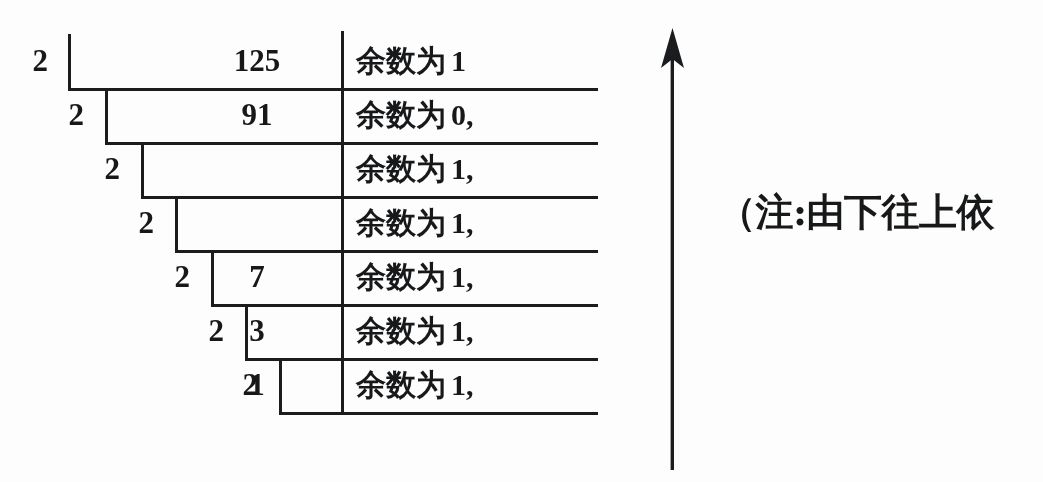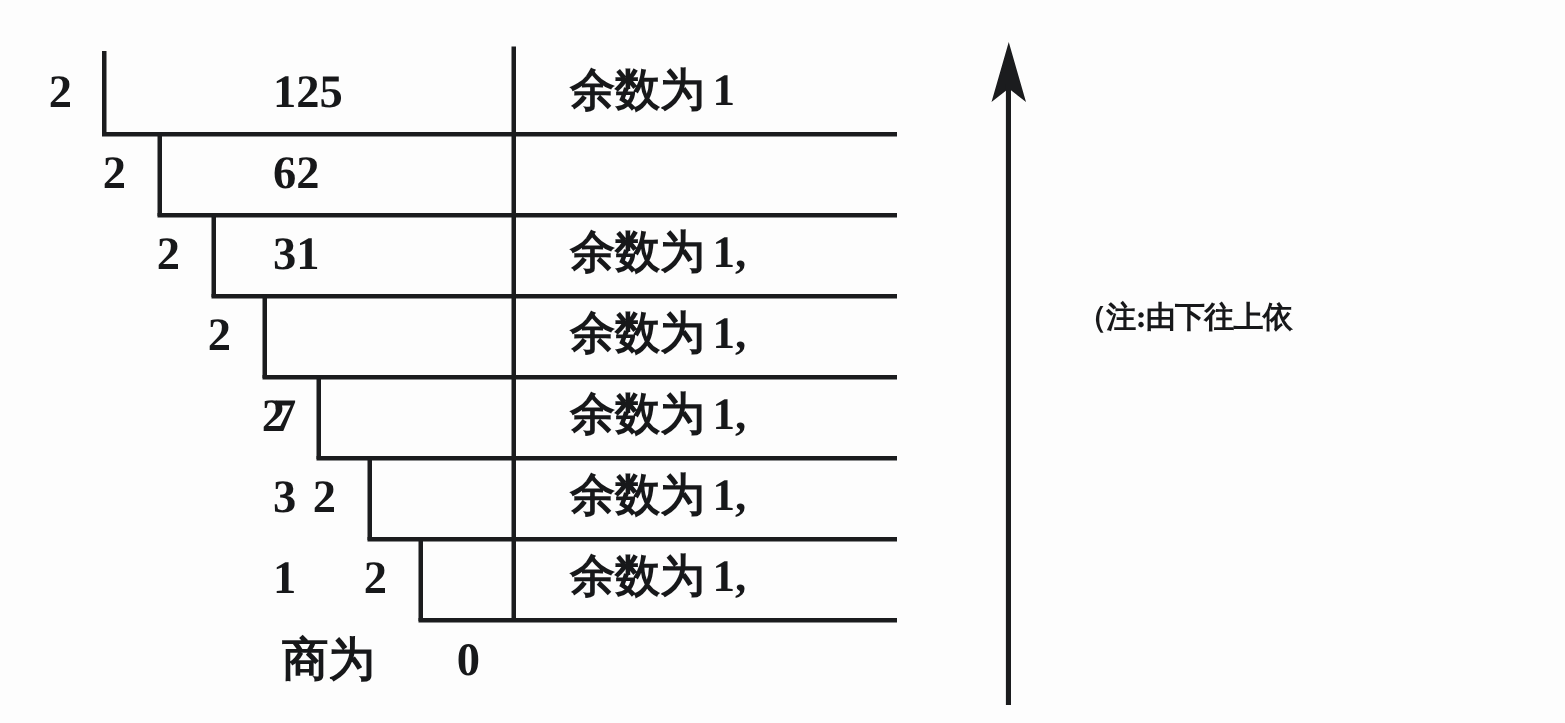--- a/index.html
+++ b/index.html
@@ -63,21 +63,21 @@
     background: #1b1c1e;
     right: 0;
   }
 
   
   .dividend {
     position: absolute;
     font-size: 31px;
     font-weight: 700;
     line-height: 54px;
-    text-align: left;
+    text-align: center;
     width: 150px;
     right: 308px;
   }
 
   
   .separator {
     position: absolute;
     left: 341px;
     top: 31px;
     width: 3px;
@@ -87,21 +87,20 @@
 
   
   .remainder {
     position: absolute;
     left: 356px;
     font-size: 30px;
     line-height: 54px;
     font-weight: 700;
     white-space: nowrap;
     font-family: "DejaVu Serif", "Liberation Serif", serif;
-    margin-left: 24px;
   }
   .remainder .num {
     font-family: "Liberation Serif", serif;
     font-weight: 700;
     padding-left: 5px;
   }
 
   
   .quotient {
     position: absolute;
@@ -129,21 +128,21 @@
     width: 36px;
     height: 444px;
   }
 
   
   .note {
     position: absolute;
     left: 718px;
     top: 188px;
     width: 310px;
-    font-size: 20px;
+    font-size: 38px;
     line-height: 47px;
     font-weight: 700;
     font-family: "DejaVu Serif", "Liberation Serif", serif;
     letter-spacing: -0.5px;
   }
   .note-line { display: block; white-space: nowrap; }
 </style>
 </head>
 <body>
 
@@ -160,28 +159,30 @@
       <div class="dividend">125</div>
       <div class="remainder">
         <span>余数为</span><span class="num">1</span>
       </div>
     </div>
 
     <div class="row" style="top:88px;left:0;right:0;">
       <div class="divisor" style="left:50px;">2</div>
       <div class="step-vline" style="left:105px;top:0px;height:56px;"></div>
       <div class="step-hline" style="left:105px;top:54px;width:493px;"></div>
-      <div class="dividend">62</div>
+      <div class="dividend">91</div>
+      <div class="remainder">
+        <span>余数为</span><span class="num">0,</span>
+      </div>
     </div>
 
     <div class="row" style="top:142px;left:0;right:0;">
       <div class="divisor" style="left:86px;">2</div>
       <div class="step-vline" style="left:141px;top:0px;height:56px;"></div>
       <div class="step-hline" style="left:141px;top:54px;width:457px;"></div>
-      <div class="dividend">31</div>
       <div class="remainder">
         <span>余数为</span><span class="num">1,</span>
       </div>
     </div>
 
     <div class="row" style="top:196px;left:0;right:0;">
       <div class="divisor" style="left:120px;">2</div>
       <div class="step-vline" style="left:175px;top:0px;height:56px;"></div>
       <div class="step-hline" style="left:175px;top:54px;width:423px;"></div>
       <div class="remainder">
@@ -212,23 +213,20 @@
     <div class="row" style="top:358px;left:0;right:0;">
       <div class="divisor" style="left:224px;">2</div>
       <div class="step-vline" style="left:279px;top:0px;height:56px;"></div>
       <div class="step-hline" style="left:279px;top:54px;width:319px;"></div>
       <div class="dividend">1</div>
       <div class="remainder">
         <span>余数为</span><span class="num">1,</span>
       </div>
     </div>
 
-    <div class="quotient">
-      <span>商为</span><span class="q-val">0</span>
-    </div>
 
   </div>
 
   <div class="arrow">
     <svg width="36" height="444" viewBox="0 0 36 444" xmlns="http://www.w3.org/2000/svg">
       <polygon points="17.5,2 29,42 17.5,33 6,42" fill="#1b1c1e"></polygon>
       <rect x="15.6" y="30" width="3.4" height="414" fill="#1b1c1e"></rect>
     </svg>
   </div>
 

